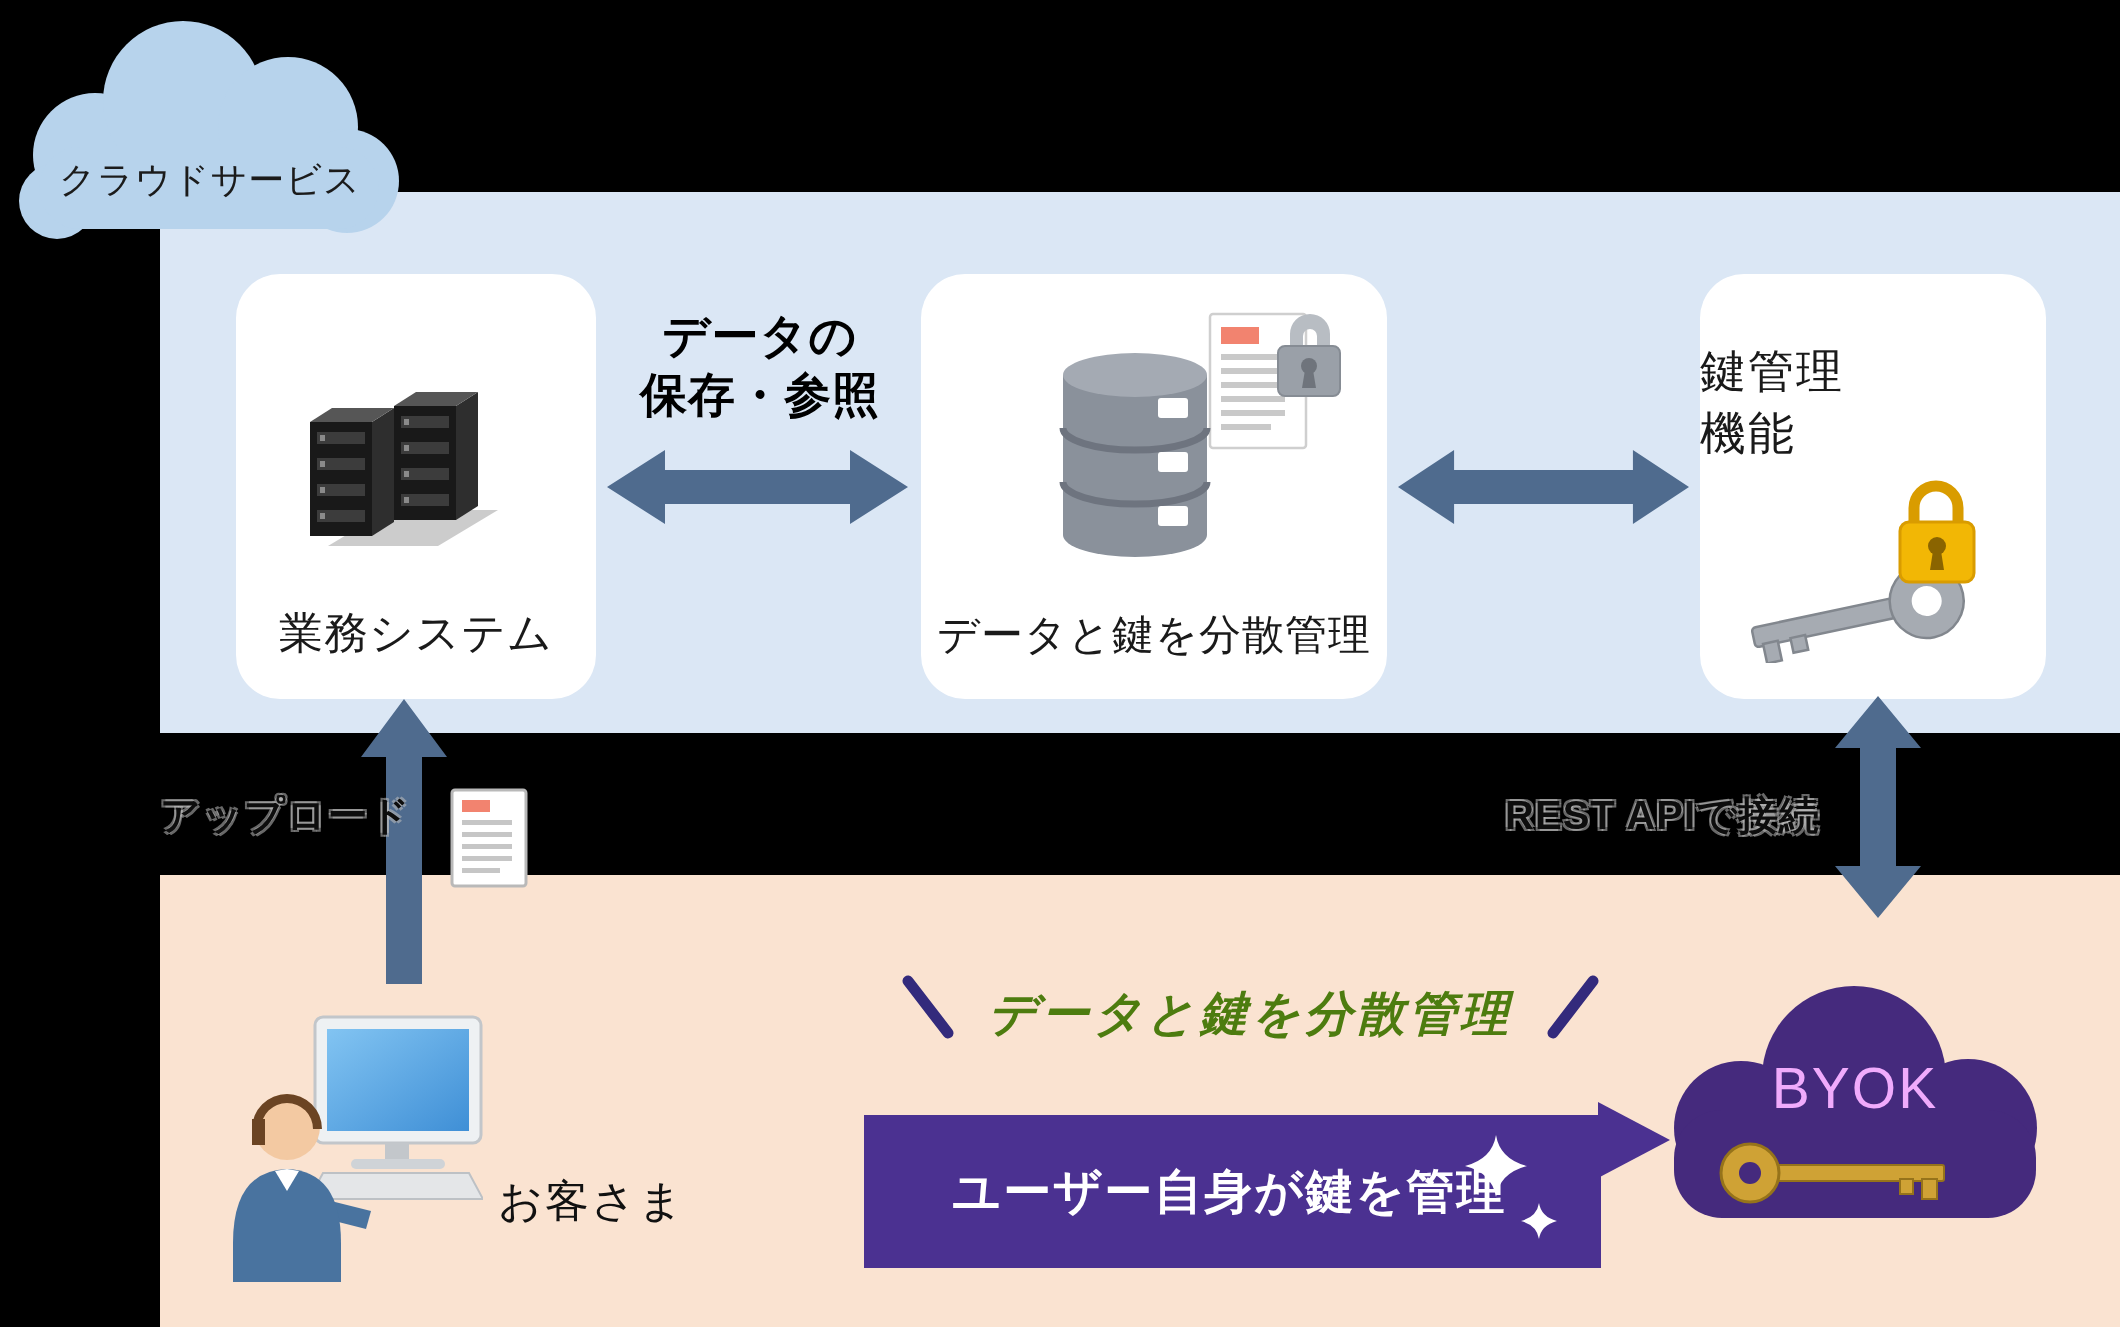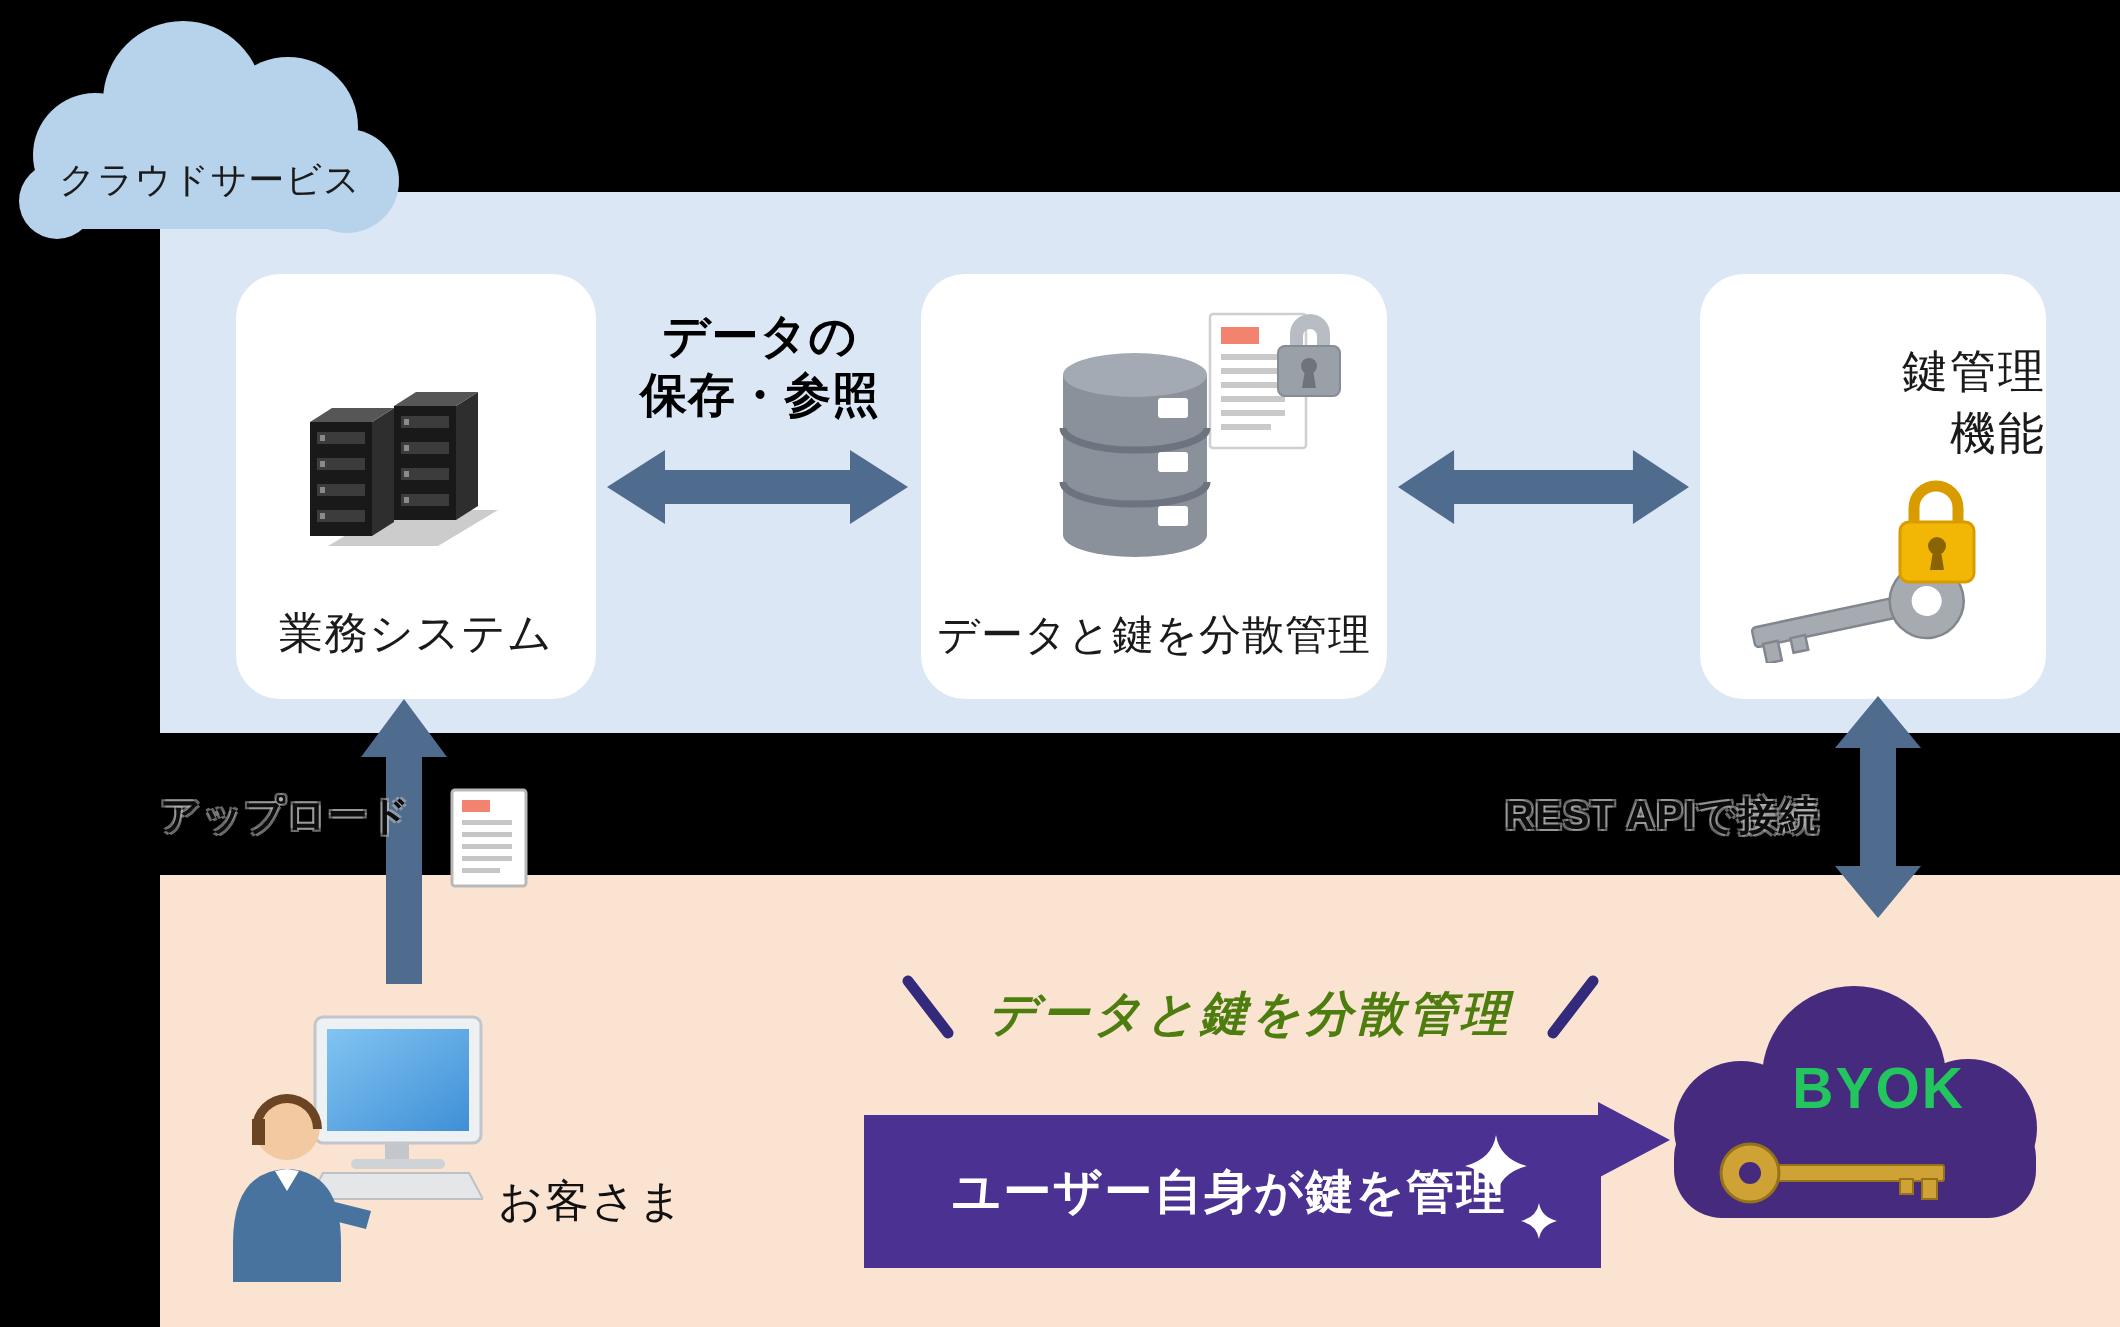--- a/index.html
+++ b/index.html
@@ -12,21 +12,21 @@
   .panel-peach { left:160px; top:875px;  width:1960px; height:452px; background:#fae3d1; }
 
   .card { background:#fff; border-radius:44px; }
   .card-business { left:236px;  top:274px; width:360px; height:425px; }
   .card-database { left:921px;  top:274px; width:466px; height:425px; }
   .card-keymgmt  { left:1700px; top:274px; width:346px; height:425px; }
 
   .card-label { position:absolute; left:0; bottom:36px; width:100%; text-align:center;
                 font-size:42px; color:#1a1a1a; letter-spacing:1px; }
   .card-label-lg { font-size:44px; }
-  .keymgmt-label { position:absolute; left:0; top:66px; width:100%; text-align:right;
+  .keymgmt-label { position:absolute; left:0; top:66px; width:100%; text-align:left;
                    font-size:46px; color:#1a1a1a; line-height:1.35; letter-spacing:2px; }
 
   .arrow-label { position:absolute; text-align:center; font-weight:bold; font-size:47px;
                  color:#000; line-height:1.26; letter-spacing:1px; }
 
   .dark-label { position:absolute; font-weight:bold; font-size:40px; color:#0d0d0d;
                 text-shadow:-2px -2px 0 rgba(190,190,190,.55), 2px -2px 0 rgba(190,190,190,.55),
                             -2px 2px 0 rgba(190,190,190,.55), 2px 2px 0 rgba(190,190,190,.55);
                 letter-spacing:1px; white-space:nowrap; }
 
@@ -39,22 +39,22 @@
   .byok-heading { position:absolute; left:960px; top:982px; width:580px; text-align:center;
                   font-weight:bold; font-size:48px; color:#4d7c0f; letter-spacing:4px; white-space:nowrap;font-style:italic; }
 
   .banner { position:absolute; left:864px; top:1067px; width:737px; height:153px; background:#4b3191;margin-top:48px; }
   .banner-text { position:absolute; left:88px; top:0; height:153px; line-height:153px;
                  font-weight:bold; font-size:48px; color:#fff; letter-spacing:2px; white-space:nowrap; }
   .banner-pointer { position:absolute; left:1598px; top:1102px; width:0; height:0;
                     border-top:38px solid transparent; border-bottom:38px solid transparent;
                     border-left:72px solid #4b3191; }
 
-  .byok-word { position:absolute; left:1745px; top:1055px; width:220px; text-align:right;
-               font-weight:bold; font-size:57px; color:#22c55e; letter-spacing:2px; }
+  .byok-word { position:absolute; left:1745px; top:1055px; width:220px; text-align:center;
+               font-weight:normal; font-size:57px; color:#f0abfc; letter-spacing:2px; }
 
   svg { display:block; }
 </style>
 </head>
 <body>
 
 <div class="canvas">
 
   <div class="abs panel-blue"></div>
   <div class="abs panel-peach"></div>

